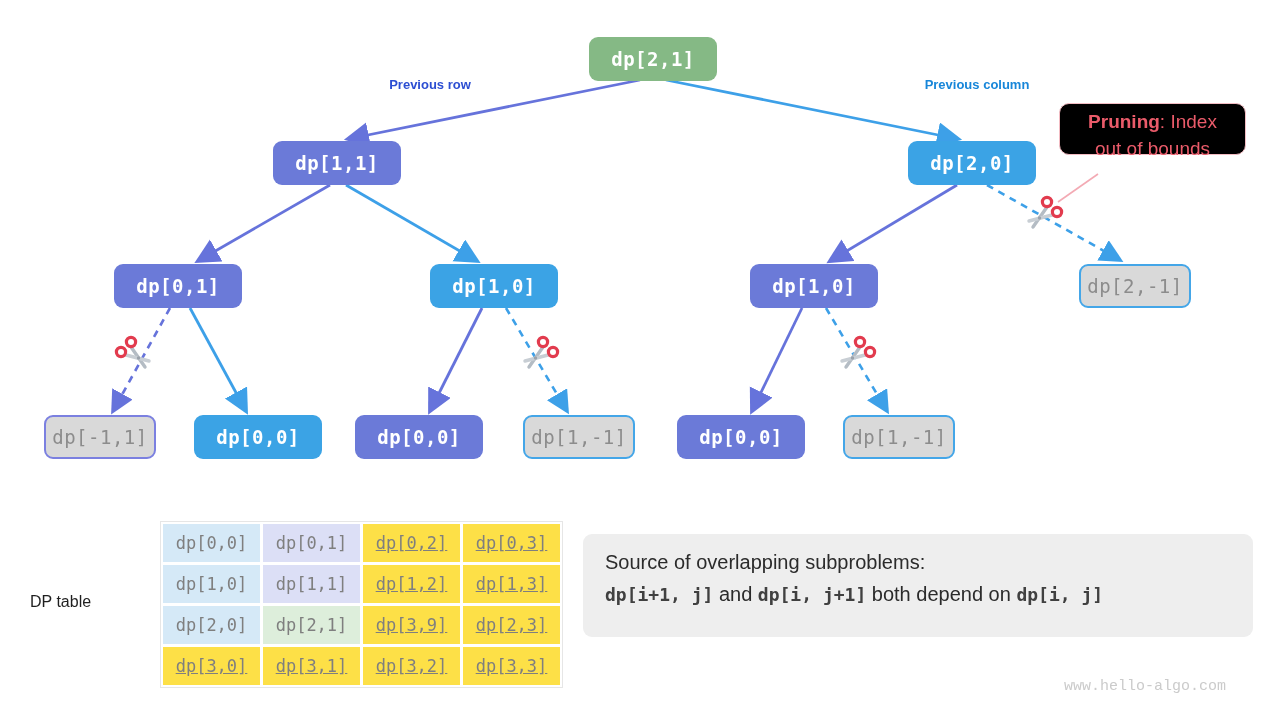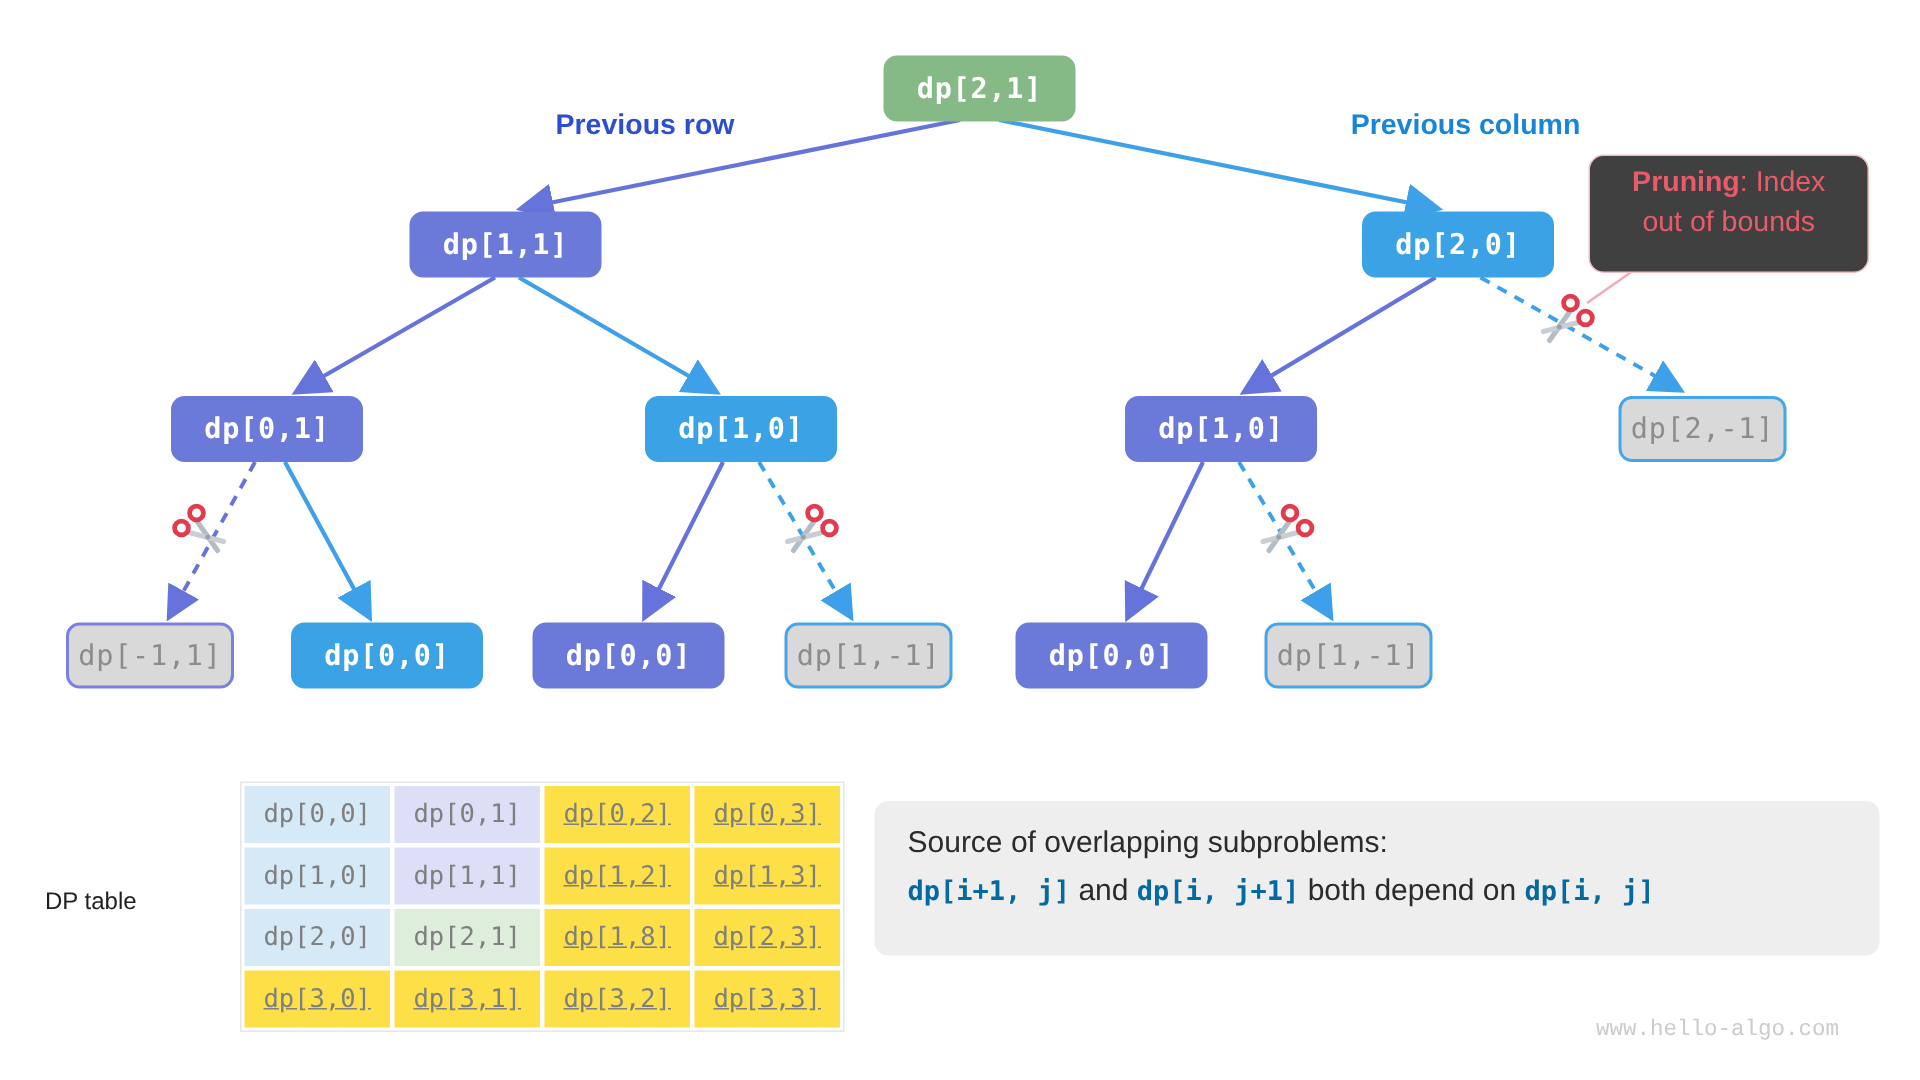--- a/index.html
+++ b/index.html
@@ -13,27 +13,27 @@
         font-family:"DejaVu Sans Mono",monospace;font-size:19px;font-weight:bold;
         color:#ffffff;letter-spacing:.5px;box-sizing:border-box;}
   .node.root{background:#85b985;}
   .node.row{background:#6b7ad8;}
   .node.col{background:#3ba3e5;}
   .node.pruned{background:#d9d9d9;color:#8c8c8c;font-weight:normal;width:112px;}
   .node.pruned.row-border{border:2.5px solid #7b80e0;}
   .node.pruned.col-border{border:2.5px solid #44a6e8;}
 
   
-  .branch{position:absolute;transform:translate(-50%,-50%);font-size:19px;font-weight:bold;white-space:nowrap;}
+  .branch{position:absolute;transform:translate(-50%,-50%);font-size:13px;font-weight:bold;white-space:nowrap;}
   .branch.rowlbl{color:#2c4ed2;}
   .branch.collbl{color:#1786d9;}
 
   
-  .callout{position:absolute;left:1059px;top:103px;width:187px;height:79px;box-sizing:border-box;
-           background:#404040;border:1.5px solid #f3bcc3;border-radius:10px;
+  .callout{position:absolute;left:1059px;top:103px;width:187px;height:52px;box-sizing:border-box;
+           background:#000000;border:1.5px solid #f3bcc3;border-radius:10px;
            color:#ea5b6a;font-size:19px;line-height:1.4;text-align:center;padding-top:5px;}
   .callout b{font-weight:bold;}
 
   
   .dp-table{position:absolute;left:160px;top:521px;display:grid;
             grid-template-columns:repeat(4,97px);grid-auto-rows:38px;gap:3px;
             background:#ffffff;padding:2px;border:1px solid #e6e6e6;}
   .cell{display:flex;align-items:center;justify-content:center;
         font-family:"DejaVu Sans Mono",monospace;font-size:17px;color:#7f7f7f;}
   .cell.blue{background:#d5e9f7;}
@@ -41,21 +41,21 @@
   .cell.green{background:#ddeedb;}
   .cell.gray{background:#fde047;text-decoration:underline;}
 
   .table-caption{position:absolute;left:30px;top:593px;font-size:16px;color:#1f1f1f;}
 
   
   .note{position:absolute;left:583px;top:534px;width:670px;height:103px;box-sizing:border-box;
         background:#eeeeee;border-radius:9px;padding:17px 22px;
         font-size:20px;color:#2b2b2b;}
   .note .l2{margin-top:9px;}
-  .note .mono{font-family:"DejaVu Sans Mono",monospace;font-size:18px;font-weight:600;color:#0369a1;}
+  .note .mono{font-family:"DejaVu Sans Mono",monospace;font-size:18px;font-weight:600;color:#404040;}
 
   .watermark{position:absolute;right:54px;top:678px;font-family:Liberation Mono, monospace;
              font-size:15px;color:#cbcbcb;}
 </style>
 </head>
 <body>
 
 <div id="stage">
 
   <svg class="layer" width="1280" height="720" viewBox="0 0 1280 720">
@@ -125,21 +125,21 @@
     <div class="cell blue">dp[0,0]</div>
     <div class="cell purple">dp[0,1]</div>
     <div class="cell gray">dp[0,2]</div>
     <div class="cell gray">dp[0,3]</div>
     <div class="cell blue">dp[1,0]</div>
     <div class="cell purple">dp[1,1]</div>
     <div class="cell gray">dp[1,2]</div>
     <div class="cell gray">dp[1,3]</div>
     <div class="cell blue">dp[2,0]</div>
     <div class="cell green">dp[2,1]</div>
-    <div class="cell gray">dp[1,8]</div>
+    <div class="cell gray">dp[3,9]</div>
     <div class="cell gray">dp[2,3]</div>
     <div class="cell gray">dp[3,0]</div>
     <div class="cell gray">dp[3,1]</div>
     <div class="cell gray">dp[3,2]</div>
     <div class="cell gray">dp[3,3]</div>
   </div>
 
   <div class="note">
     <div>Source of overlapping subproblems:</div>
     <div class="l2"><span class="mono">dp[i+1, j]</span><span> and </span><span class="mono">dp[i, j+1]</span><span> both depend on </span><span class="mono">dp[i, j]</span></div>

